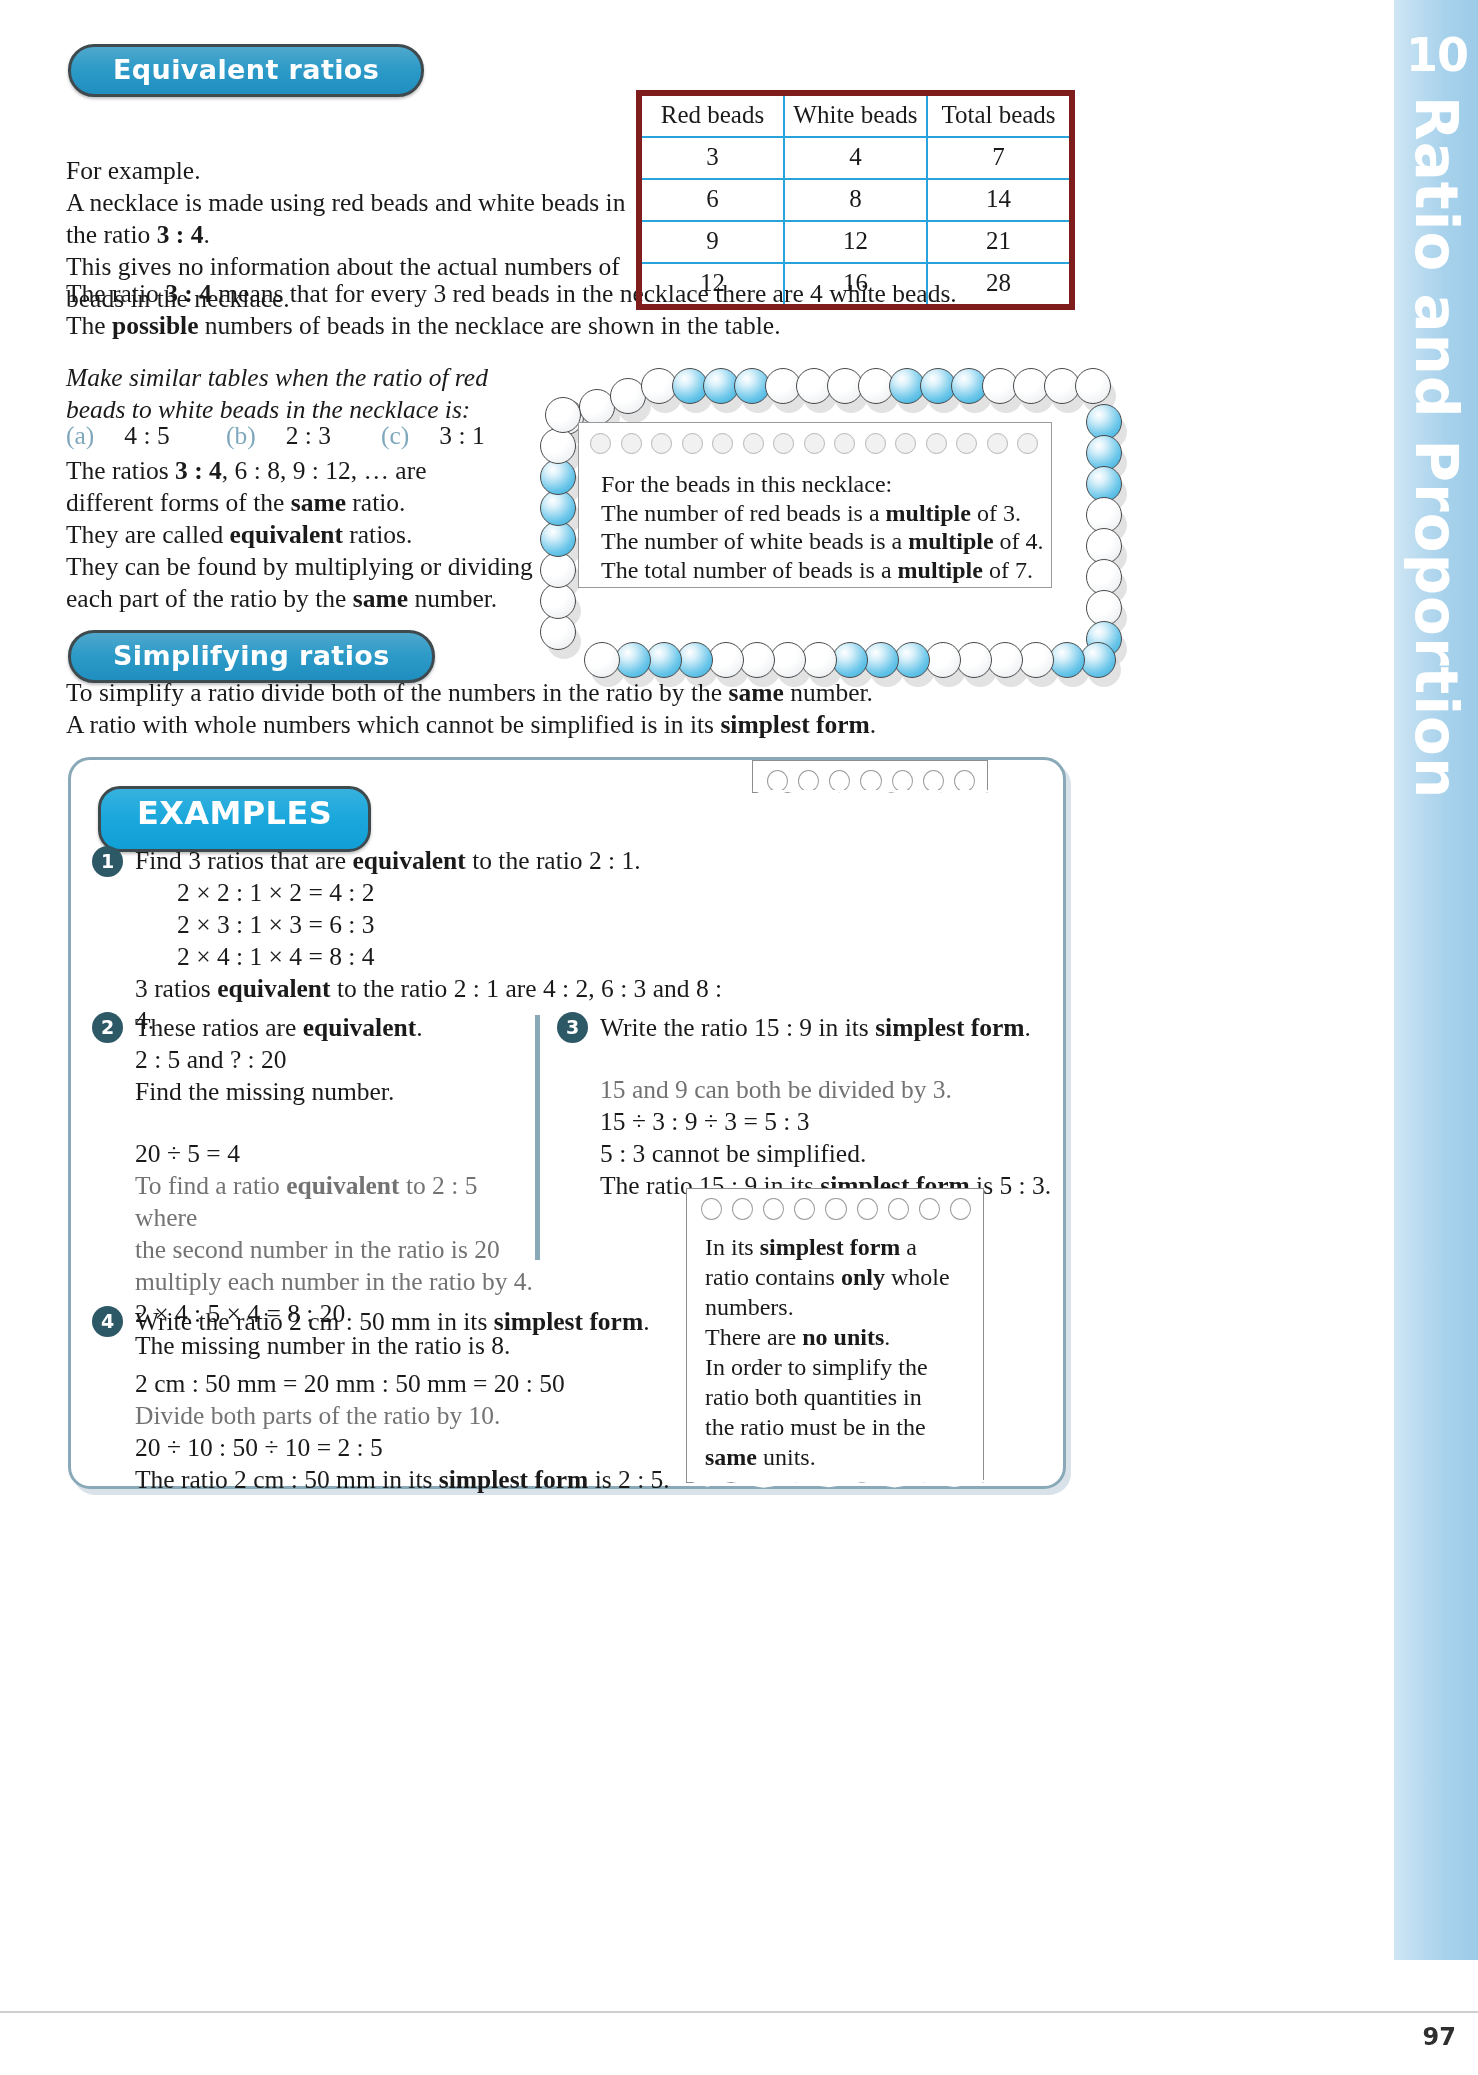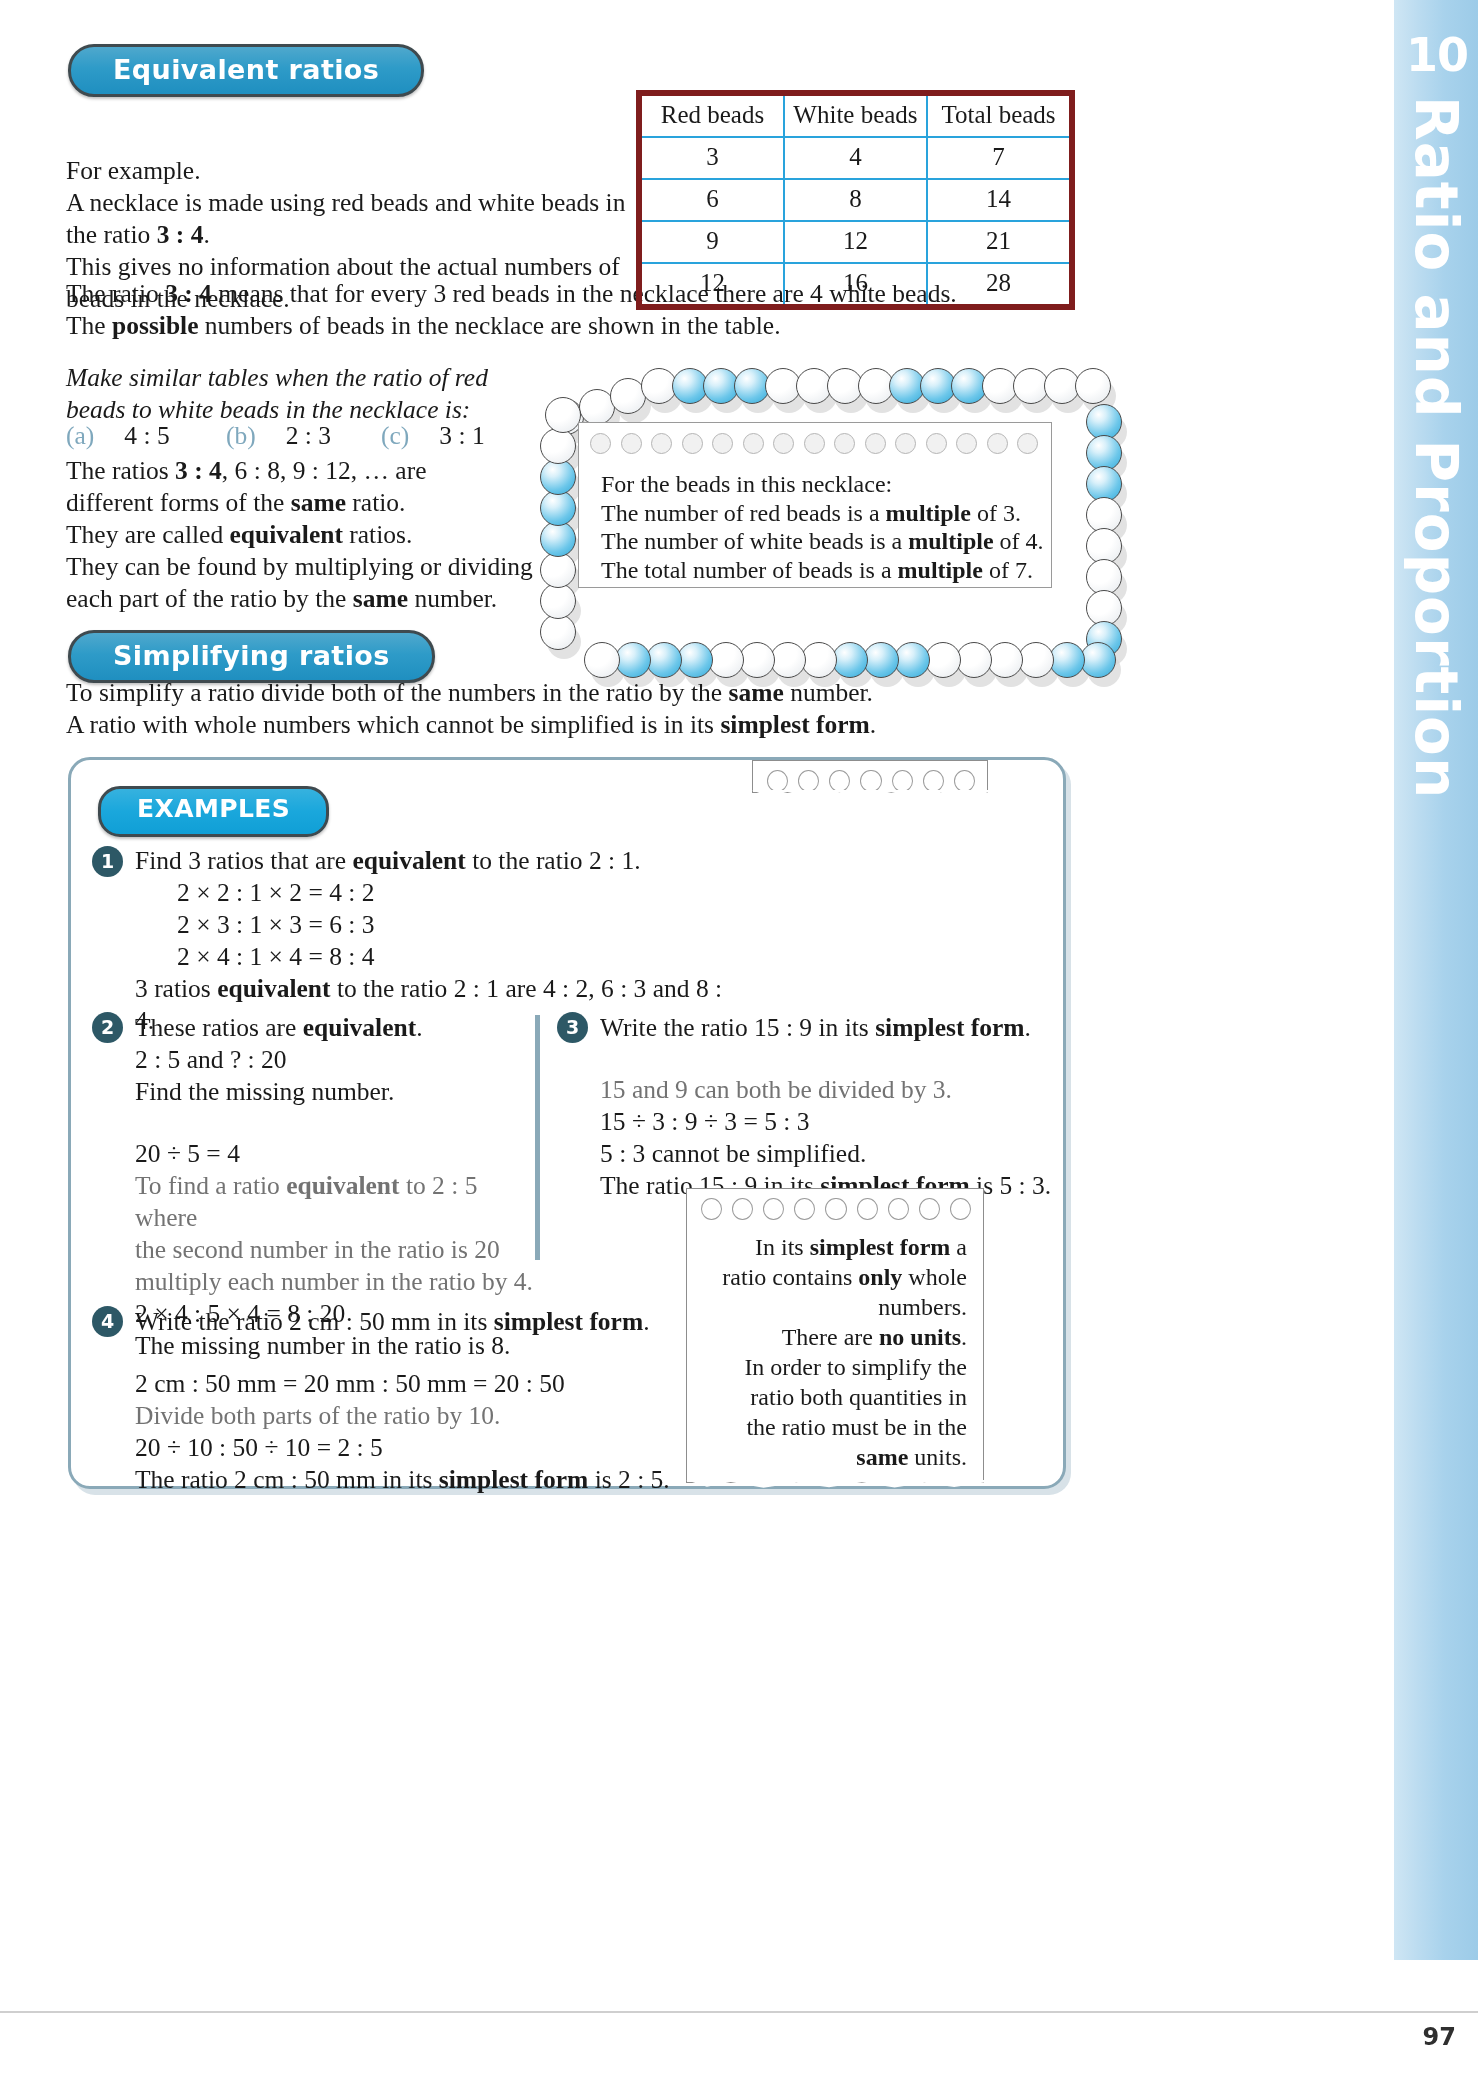--- a/index.html
+++ b/index.html
@@ -19,21 +19,21 @@
   
   #page{position:absolute;left:0;top:0;width:1075px;height:2075px;}
 
   
   .pill{display:inline-block;border:3px solid #3f4a4f;border-radius:26px;
         background:linear-gradient(180deg,#4fa8cd 0%,#2e9bc8 45%,#1f8fc0 100%);
         color:#fff;font-family:"DejaVu Sans",sans-serif;font-weight:bold;
         padding:7px 42px 9px 42px;font-size:27px;letter-spacing:.4px;
         box-shadow:0 2px 3px rgba(0,0,0,.25);}
   .pill.examples{background:linear-gradient(180deg,#36b2df 0%,#1aa7dc 50%,#109fd6 100%);
-        font-size:25px;padding:5px 36px 11px 36px;border-radius:22px;}
+        font-size:32px;padding:5px 36px 17px 36px;border-radius:22px;}
 
   
   .ln{font-size:25.5px;line-height:32px;}
   .blk{margin:0;}
   b{font-weight:bold;}
   .it{font-style:italic;}
   .blue{color:#737373;}
   .grayblue{color:#7fa8bd;}
 
   
@@ -364,21 +364,21 @@
   <div class="num" style="left:557px;top:1012px;">3</div>
   <div style="position:absolute;left:600px;top:1012px;width:460px;">
     <p class="ln blk">Write the ratio 15 : 9 in its <b>simplest form</b>.</p>
     <p class="ln blk" style="height:30px;"></p>
     <p class="ln blk blue">15 and 9 can both be divided by 3.</p>
     <p class="ln blk">15 ÷ 3 : 9 ÷ 3 = 5 : 3</p>
     <p class="ln blk">5 : 3 cannot be simplified.</p>
     <p class="ln blk">The ratio 15 : 9 in its <b>simplest form</b> is 5 : 3.</p>
   </div>
 
-  <div class="note" style="left:686px;top:1188px;width:296px;text-align:right;">
+  <div class="note" style="left:686px;top:1188px;width:296px;">
     <div class="holes">
       <i></i>
         <i></i>
       <i></i>
         <i></i>
       <i></i>
         <i></i>
       <i></i>
         <i></i>
       <i></i>

